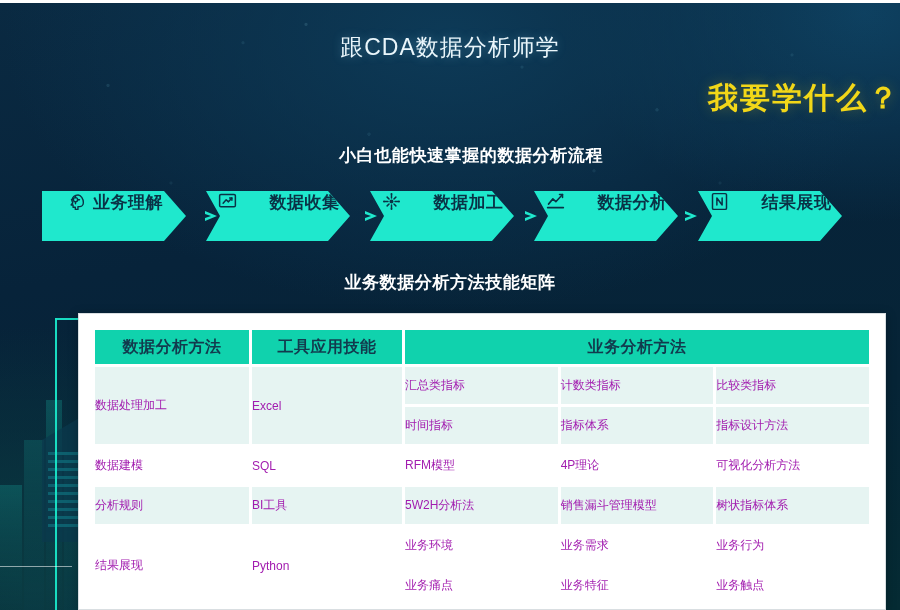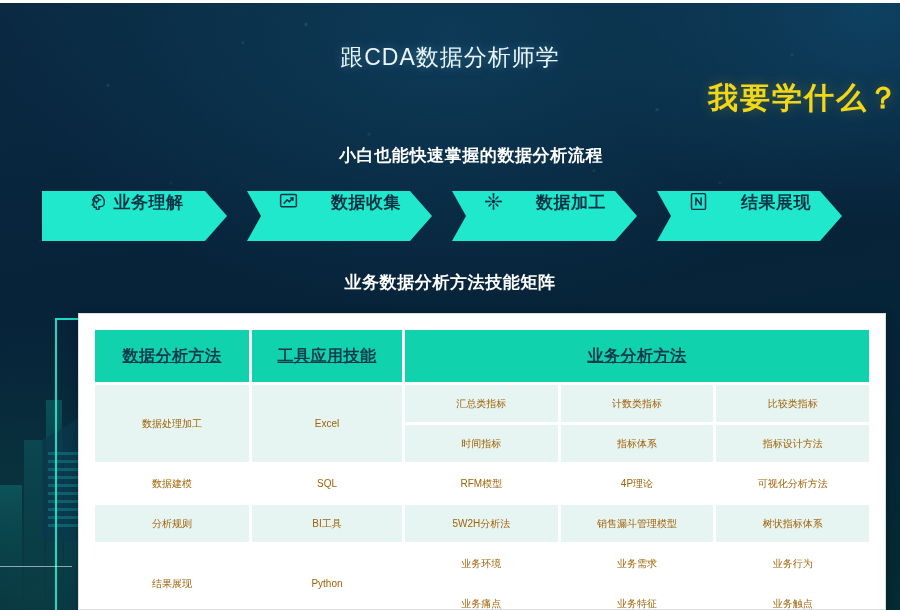--- a/index.html
+++ b/index.html
@@ -49,21 +49,21 @@
   .hline {
     position: absolute; left: 55px; top: 318px; width: 30px; height: 2px;
     background: #19e6c8; opacity: .95;
   }
   .hline2 {
     position: absolute; left: 0px; top: 566px; width: 72px; height: 1px;
     background: rgba(255,255,255,.55);
   }
   
   .hd1 {
-    position: absolute; left: 0; top: 42px; width: 900px; text-align: center;
+    position: absolute; left: 0; top: 32px; width: 900px; text-align: center;
     font-size: 23px; color: #eaf6fb; letter-spacing: 1px; font-weight: 400;
     text-shadow: 0 0 10px rgba(140,220,255,.35);
   }
   .hd2 {
     position: absolute; left: 0; top: 78px; width: 900px; text-align: right;
     font-size: 30px; color: #f2d718; letter-spacing: 2px; font-weight: 700;
     text-shadow: 0 0 14px rgba(242,215,24,.28);
   }
   .hd3 {
     position: absolute; left: 0; top: 144px; width: 900px; text-align: center;
@@ -102,24 +102,24 @@
   .card {
     position: absolute; left: 78px; top: 313px; width: 808px; height: 297px;
     background: #ffffff; border: 1px solid #d9dee1;
     box-shadow: 0 2px 10px rgba(0,0,0,.25);
     padding: 13px 13px 0 13px;
     overflow: hidden;
   }
   table { width: 100%; border-collapse: separate; border-spacing: 3px; table-layout: fixed; }
   th {
     background: #10d2ad; color: #123a4d; font-size: 16px; font-weight: 600;
-    height: 52px; text-align: center; letter-spacing: .5px; text-decoration: underline;
+    height: 34px; text-align: center; letter-spacing: .5px;
   }
   td {
-    text-align: center; color: #a16207; font-size: 10px; height: 37px;
+    text-align: left; color: #a21caf; font-size: 12px; height: 37px;
     background: #ffffff;
   }
   td.tint { background: #e6f4f2; }
   .c1 { width: 154px; }
   .c2 { width: 150px; }
   .c3, .c4, .c5 { }
 </style>
 </head>
 <body>
 
@@ -206,20 +206,30 @@
           <path d="M7 7l2.2 2.2M17 7l-2.2 2.2M7 17l2.2-2.2M17 17l-2.2-2.2"></path>
           <circle cx="12" cy="3.4" r="1.1" fill="#0a3246" stroke="none"></circle>
           <circle cx="12" cy="20.6" r="1.1" fill="#0a3246" stroke="none"></circle>
           <circle cx="3.4" cy="12" r="1.1" fill="#0a3246" stroke="none"></circle>
           <circle cx="20.6" cy="12" r="1.1" fill="#0a3246" stroke="none"></circle>
         </svg>
       </span>
       <span class="lbl">数据加工</span>
     </div>
 
+    <div class="seg">
+      <span class="ic">
+        <svg width="21" height="21" viewBox="0 0 24 24" fill="none" stroke="#0a3246" stroke-width="1.8" stroke-linecap="round" stroke-linejoin="round">
+          <path d="M3 19h18"></path>
+          <path d="M4 15l5-6 3.4 3.2L20 4"></path>
+          <path d="M20 4h-3.4M20 4v3.4"></path>
+        </svg>
+      </span>
+      <span class="lbl">数据分析</span>
+    </div>
 
     <div class="seg">
       <span class="ic">
         <svg width="21" height="21" viewBox="0 0 24 24" fill="none" stroke="#0a3246" stroke-width="1.7" stroke-linecap="round" stroke-linejoin="round">
           <rect x="4" y="3" width="16" height="18" rx="1.4"></rect>
           <path d="M9 16V8l6 8V8"></path>
         </svg>
       </span>
       <span class="lbl">结果展现</span>
     </div>

